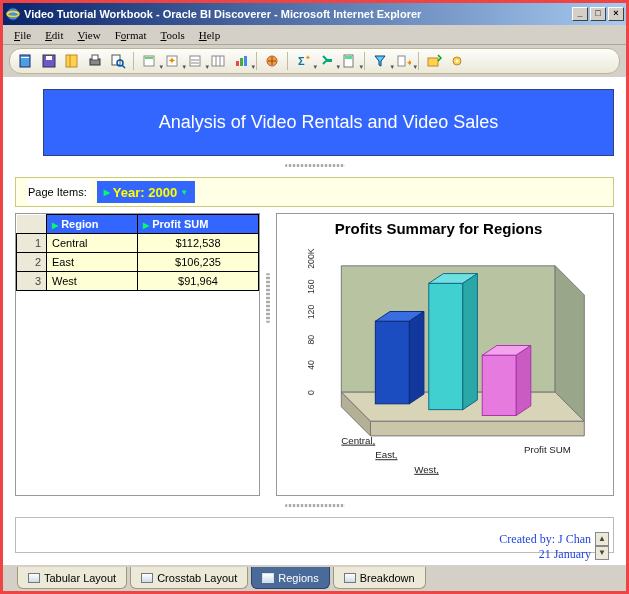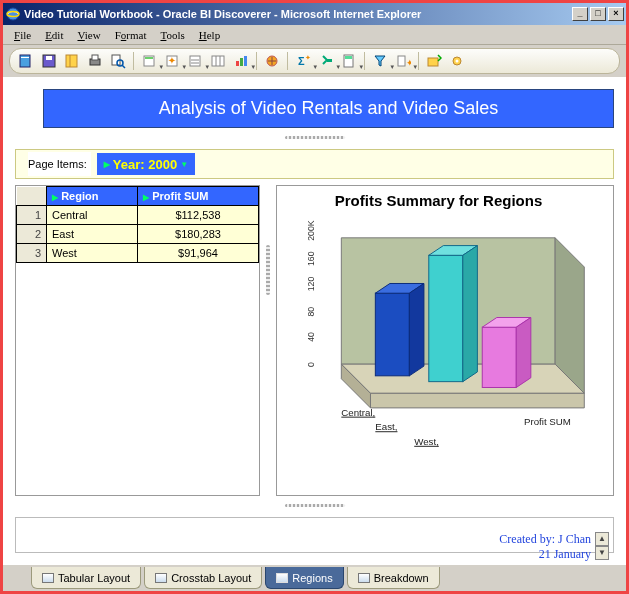--- a/index.html
+++ b/index.html
@@ -18,21 +18,21 @@
   .menubar span u { text-decoration: underline; }
   
   .tool-row { display:flex; align-items:center; padding: 3px 6px; }
   .pill { display:flex; align-items:center; gap:3px; background: linear-gradient(#fdfdfb, #ece9d8); border:1px solid #bbb59a; border-radius: 12px; padding: 1px 6px; height: 26px; }
   .tb-sep { width:1px; height:18px; background:#c0bca0; margin:0 2px; }
   .tb-icon { width:20px; height:20px; display:inline-flex; align-items:center; justify-content:center; font-size:14px; position:relative; }
   .tb-dd::after { content:"▾"; font-size:7px; color:#555; position:absolute; right:-4px; bottom:0px; }
   
   .content { flex:1; background:#fff; padding: 12px; display:flex; flex-direction:column; gap:6px; overflow:hidden; }
   
-  .banner { background:#3366ff; color:#fff; border:1px solid #29457f; text-align:center; font-size:18px; font-family: Arial; padding: 8px 0; margin-bottom:4px; position:relative;margin-left:28px; }
+  .banner { background:#3366ff; color:#fff; border:1px solid #29457f; text-align:center; font-size:18px; font-family: Arial; padding: 22px 0; margin-bottom:4px; position:relative;margin-left:28px; }
   .grip-h { margin: -2px auto 4px; width:60px; height:3px; background: repeating-linear-gradient(90deg,#aaa 0 2px,#eee 2px 4px); border-radius:2px; }
   
   .pageitems { display:flex; align-items:center; border:1px solid #ccc982; background:#ffffe6; height:30px; padding:0 12px; font-size:11px; }
   .pageitems .lbl { margin-right:6px; color:#000; background:#fff; padding: 5px 4px 5px 0; height:24px; display:flex; align-items:center; }
   .year-chip { display:flex; align-items:center; background:#3366ff; color:#ffff00; font-weight:bold; font-size:13px; height:22px; padding:0 4px; }
   .year-chip .tri { color:#00ff66; font-size:8px; margin:0 3px; }
   
   .middle { display:flex; gap:6px; flex:1; min-height:0; }
   .left-pane { width:245px; border:1px solid #999; background:#fff; }
   .right-pane { flex:1; border:1px solid #999; background:#fff; padding:6px 19px 2px 6px; position:relative; }
@@ -48,21 +48,21 @@
   .dtable .num { text-align:center; }
   
   .chart-title { text-align:center; font-weight:bold; font-size:15px; font-family: Arial; margin-bottom:6px; }
   .chart-box { position:relative; height:240px; }
   
   .footnote { border:1px solid #bbb; background:#fff; height:36px; display:flex; align-items:flex-start; justify-content:flex-end; padding:14px 4px; color:#2244dd; font-size:12px; font-family:"Times New Roman", serif; }
   .footnote .col { text-align:right; }
   .foot-scroll { display:flex; flex-direction:column; margin-left:4px; }
   .foot-scroll div { width:14px; height:14px; background:#ece9d8; border:1px solid #888; font-size:8px; text-align:center; line-height:12px; color:#444; }
 
-  .tabbar { height:26px; display:flex; align-items:center; gap:3px; padding:0 28px; }
+  .tabbar { height:26px; display:flex; align-items:center; gap:3px; padding:0 14px; }
   .tab { display:flex; align-items:center; gap:4px; height:22px; padding:0 10px; border:1px solid #9c9a7c; border-top:none; border-radius: 0 0 6px 6px; background:#ece9d8; font-size:11px; }
   .tab.active { background:#4a6a9a; color:#fff; border-color:#2a466e;align-items:center; }
   .tab-icon { display:inline-block; width:12px; height:10px; border:1px solid #777; background: linear-gradient(#fff, #cde); }
   .tab.active .tab-icon { border-color:#ddd; }
 </style>
 </head>
 <body>
 
 <div class="window">
 
@@ -239,21 +239,21 @@
             <th><span class="tri">▶</span><span>Profit SUM</span></th>
           </tr>
           <tr>
             <td class="rowhdr">1</td>
             <td class="v">Central</td>
             <td class="v num">$112,538</td>
           </tr>
           <tr>
             <td class="rowhdr">2</td>
             <td class="v">East</td>
-            <td class="v num">$180,283</td>
+            <td class="v num">$106,235</td>
           </tr>
           <tr>
             <td class="rowhdr">3</td>
             <td class="v">West</td>
             <td class="v num">$91,964</td>
           </tr>
         </tbody>
           </table>
       </div>
 

